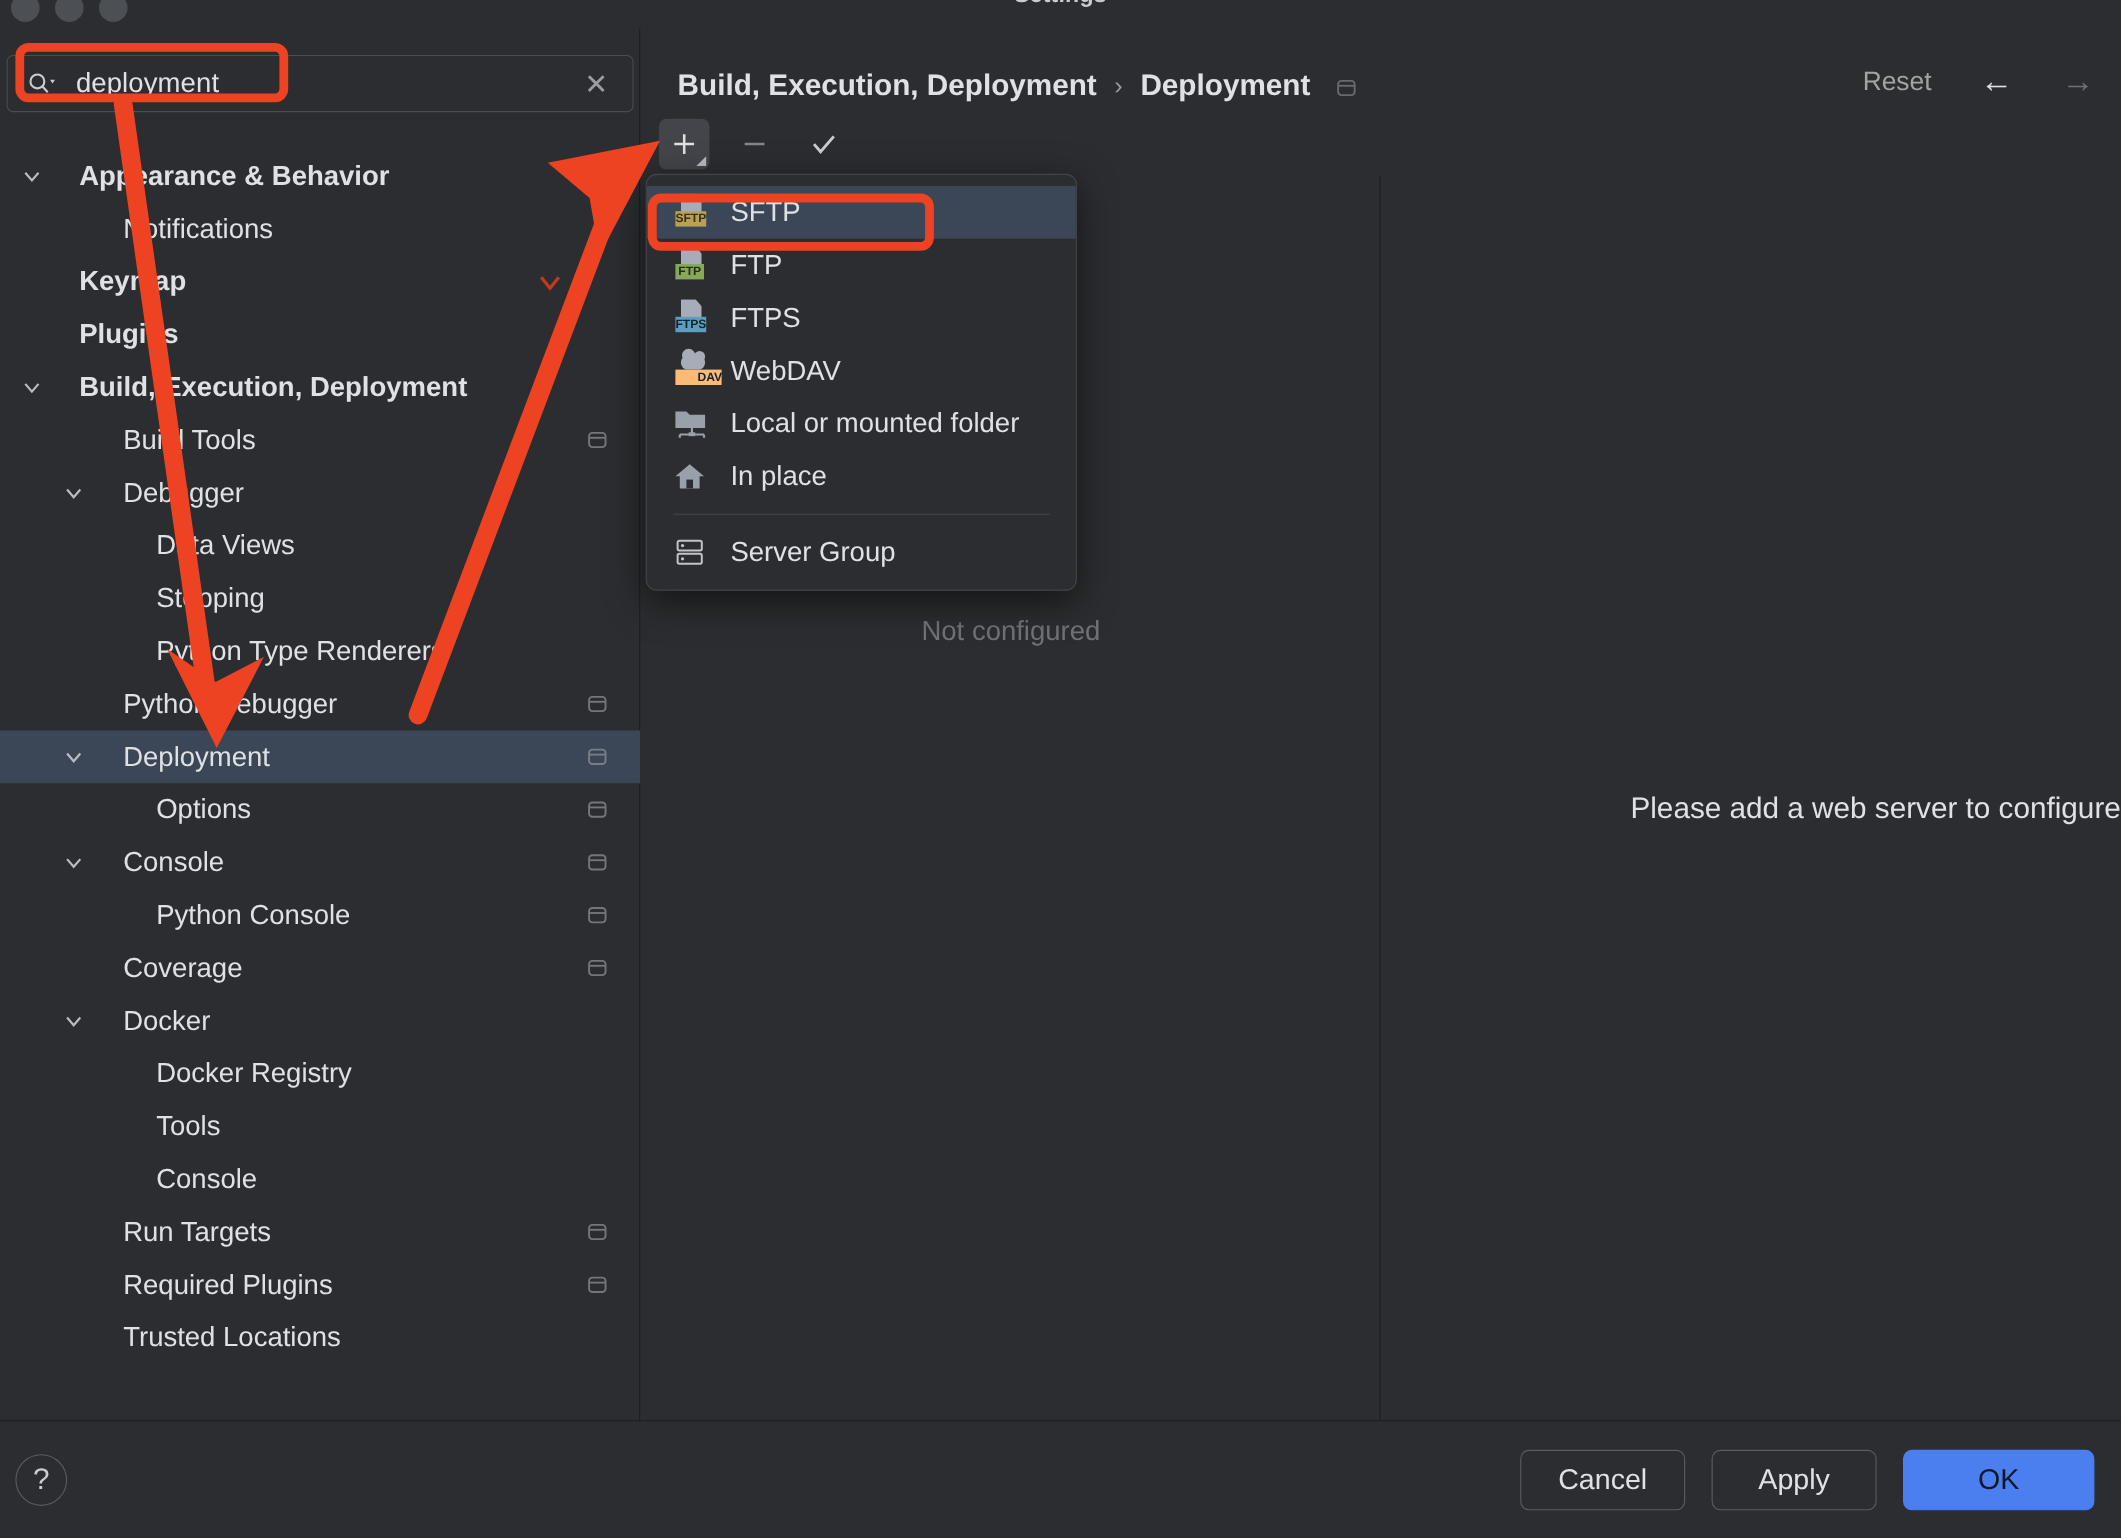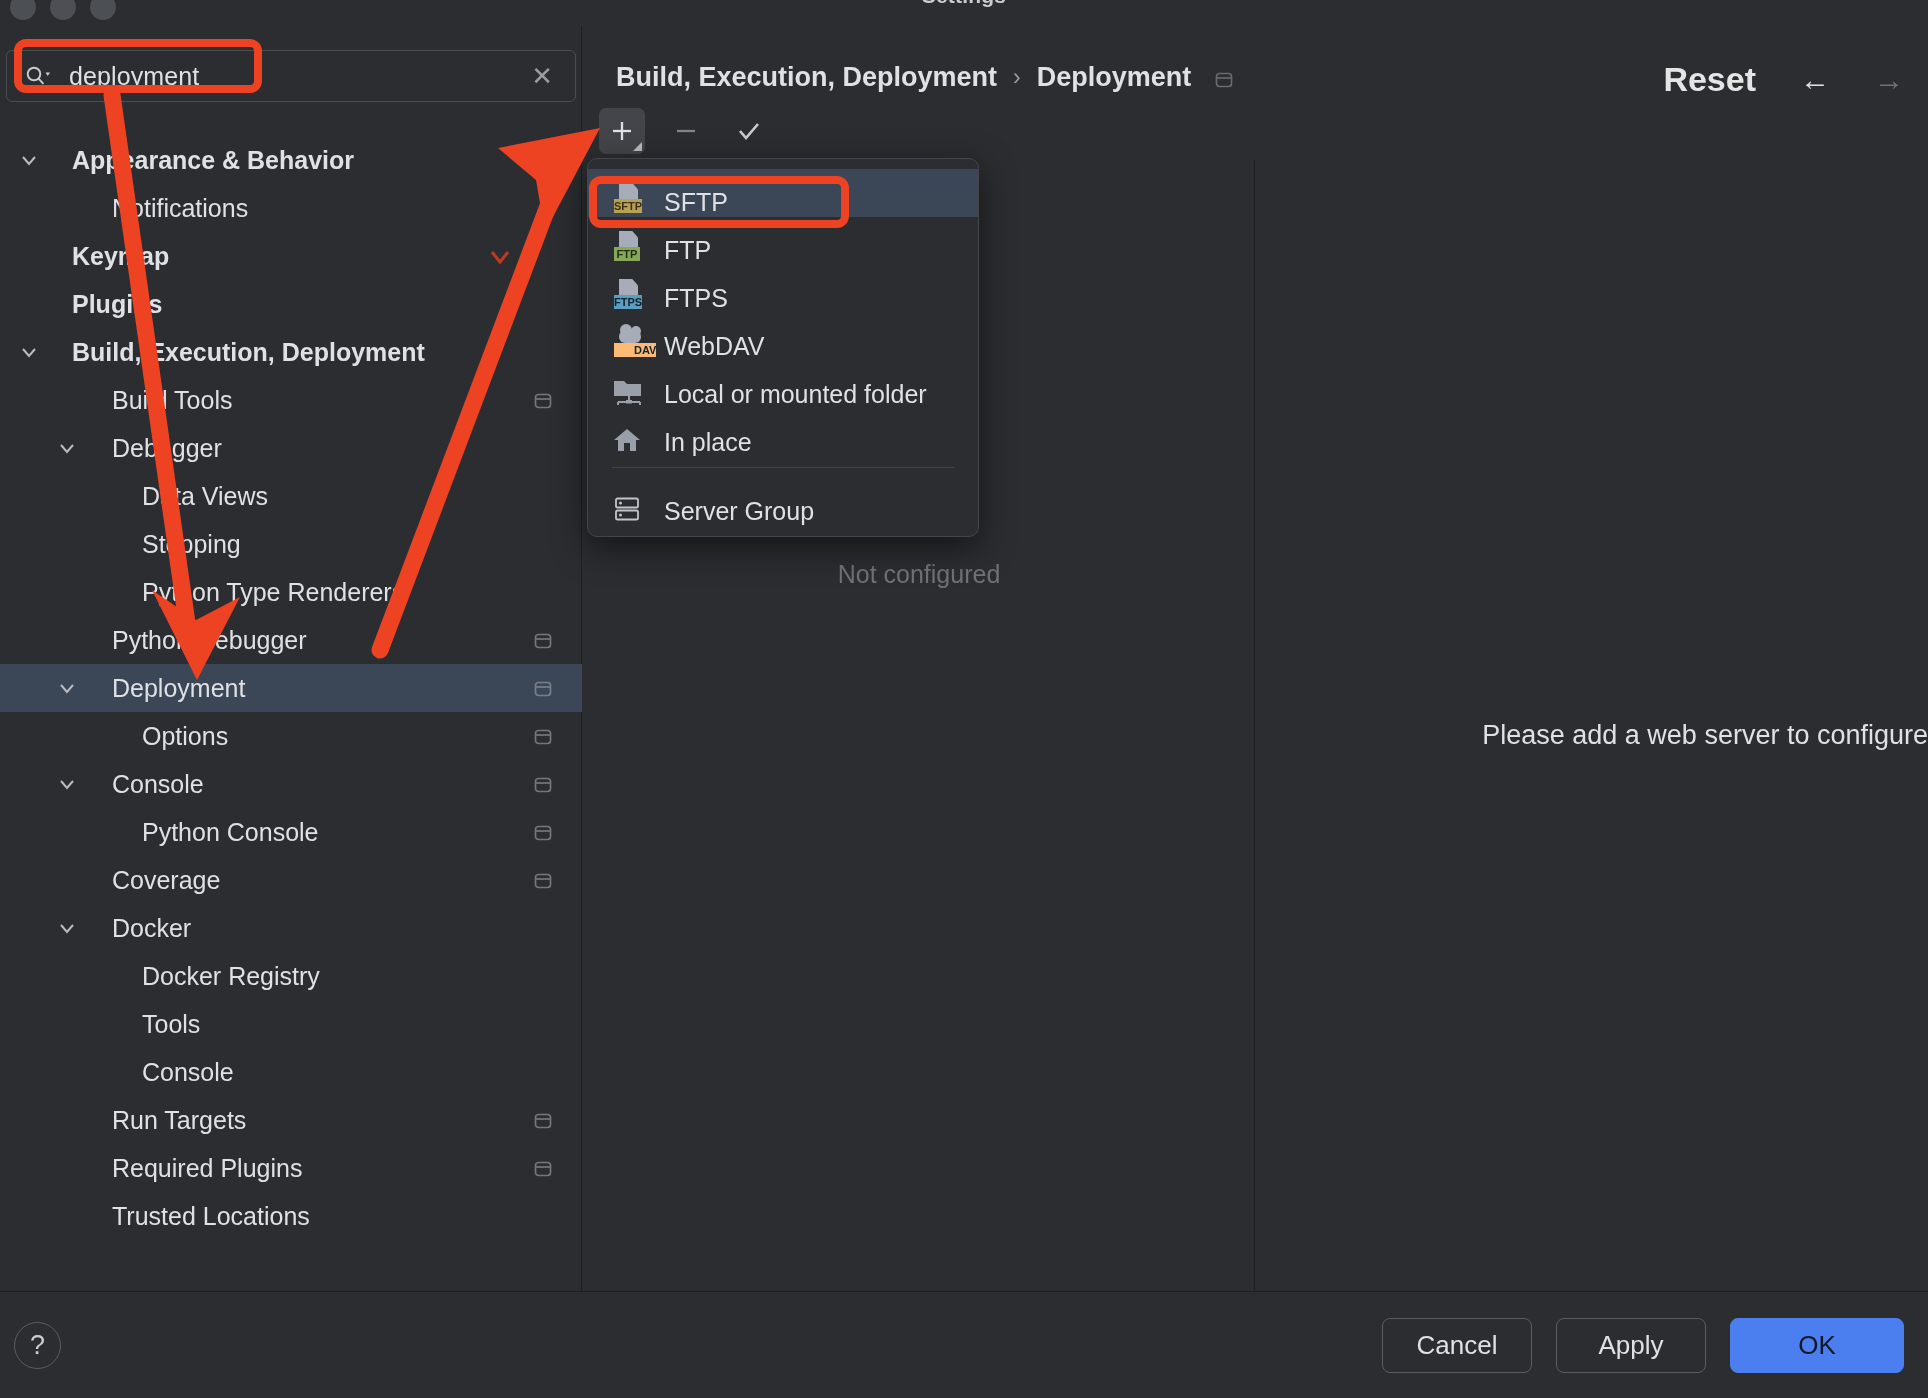--- a/index.html
+++ b/index.html
@@ -65,21 +65,21 @@
   .breadcrumbs {
     position: absolute; left: 33px; top: 36px; display: flex; align-items: center; gap: 16px;
     font-size: 27px; font-weight: bold; color: #dfe1e5;
   }
   .crumb-sep { color: #9a9da3; font-weight: normal; font-size: 23px; }
   .crumb-icon { width: 22px; height: 22px; opacity: .6; margin-left: 6px; }
 
   .hdr-right {
     position: absolute; right: 24px; top: 34px; display: flex; align-items: center; gap: 44px;
   }
-  .reset-btn { font-size: 34px; font-weight: bold; color: #e5e5e5; cursor: pointer; }
+  .reset-btn { font-size: 24px; font-weight: normal; color: #a3a3a3; cursor: pointer; }
   .nav-arrow { font-size: 30px; line-height: 1; }
   .nav-back { color: #dfe1e5; }
   .nav-fwd { color: #6e7278; }
 
   .toolbar {
     position: absolute; left: 0; top: 76px; width: 672px; height: 58px;
   }
   .tb-btn {
     position: absolute; top: 6px; width: 46px; height: 46px; border-radius: 7px;
     display: flex; align-items: center; justify-content: center;
@@ -110,21 +110,21 @@
 
   
   .popup {
     position: absolute; left: 587px; top: 158px; width: 392px;
     background: #2b2d30; border: 1px solid #43454a; border-radius: 10px;
     padding: 10px 0 10px 0;
     box-shadow: 0 10px 34px rgba(0,0,0,.55);
     z-index: 20;
   }
   .mi {
-    position: relative; height: 48px; display: flex; align-items: flex-end;
+    position: relative; height: 48px; display: flex; align-items: center;
     color: #dfe1e5; font-size: 25px; padding-left: 22px; cursor: pointer;
   }
   .mi.active { background: #3b4657; }
   .mi .mi-ic { width: 40px; height: 34px; flex: none; position: relative; margin-right: 14px; }
   .mi-sep { height: 1px; background: #43454a; margin: 10px 24px; }
 
   
   .fglyph { position: absolute; left: 4px; top: 0; width: 26px; height: 30px; }
   .fpage {
     position: absolute; left: 5px; top: 0; width: 19px; height: 22px;

